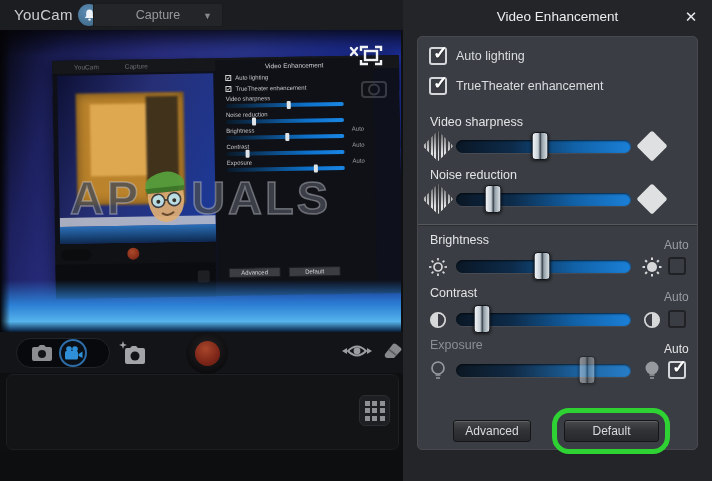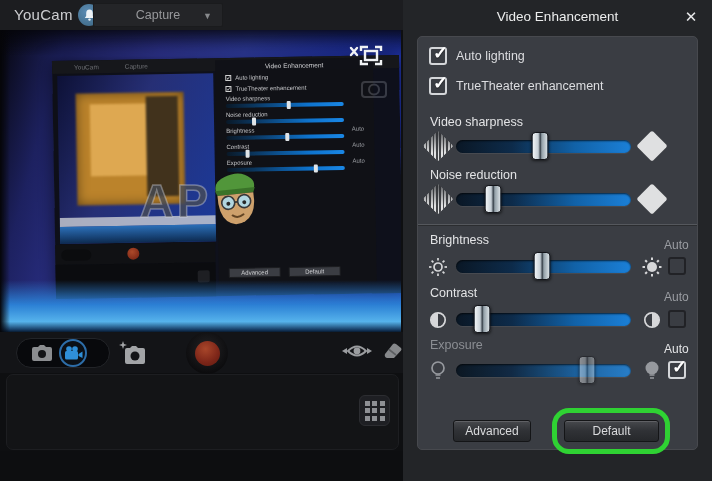--- a/index.html
+++ b/index.html
@@ -56,21 +56,21 @@
     font-size:6px; color:#cfd0d3; display:flex; align-items:center; justify-content:center; border-radius:1px; }
   #mtoolbar { left:0; top:184px; width:160px; height:20px; background:#101114; }
   #mtoolbar .mpill { left:6px; top:5px; width:30px; height:11px; background:#0b0c0e; border-radius:6px; }
   #mtoolbar .mrec { left:72px; top:4px; width:12px; height:12px; border-radius:50%;
     background:radial-gradient(circle at 40% 35%, #a84a2c, #6e1f12); }
   #mgallery { left:0; top:204px; width:160px; height:34px; background:#0b0c0f; }
   #mgallery .mgrid { left:142px; top:8px; width:12px; height:12px; background:#1e1f23; border-radius:2px; }
 
   
   #watermark { left:0; top:140px; width:401px; height:60px; display:flex;
-    align-items:center; justify-content:center; pointer-events:none; }
+    justify-content:center; pointer-events:none; }
   #watermark .wm-txt { font-size:47px; font-weight:bold; letter-spacing:3px;
     color:rgba(72,76,84,.78); -webkit-text-stroke:1.5px rgba(214,218,224,.4); }
   #mascot { width:46px; height:56px; margin:0 2px; opacity:.92; transform:rotate(-6deg); }
 
   
   #fullscreen-btn { right:16px; top:12px; width:40px; height:28px; }
   #ghost-cam { right:14px; top:48px; opacity:.22; }
 
   
   #toolbar { left:0; top:332px; width:403px; height:41px; background:#131417; }
@@ -257,20 +257,21 @@
         <path d="M4 18 Q2 8 14 4 Q30 -2 40 8 Q44 12 42 18 L4 18 Z" fill="#57a23e"></path>
         <path d="M3 17 L43 17 L41 22 L5 22 Z" fill="#3e7c2b"></path>
         <path d="M5 22 Q4 40 12 48 Q20 55 30 50 Q40 45 41 30 L41 22 Z" fill="#dfae74"></path>
         <circle cx="15" cy="30" r="6.5" fill="#bfe7f2" stroke="#3c3c3c" stroke-width="1.6"></circle>
         <circle cx="31" cy="30" r="6.5" fill="#bfe7f2" stroke="#3c3c3c" stroke-width="1.6"></circle>
         <path d="M21.5 30 L24.5 30" stroke="#3c3c3c" stroke-width="1.6"></path>
         <circle cx="15" cy="31" r="2" fill="#2a2a2a"></circle>
         <circle cx="31" cy="31" r="2" fill="#2a2a2a"></circle>
         <path d="M18 43 Q23 47 29 43" stroke="#6b4a26" stroke-width="2" fill="none" stroke-linecap="round"></path>
       </svg>
+      <span class="wm-txt">UALS</span>
     </div>
   </div>
 
   <div id="toolbar" class="abs">
     <div id="mode-pill" class="abs">
       <div id="photo-mode">
         <svg width="20" height="16" viewBox="0 0 20 16">
           <path d="M6 2 L8 0 L12 0 L14 2 L18 2 Q20 2 20 4 L20 14 Q20 16 18 16 L2 16 Q0 16 0 14 L0 4 Q0 2 2 2 Z" fill="#8b8d90"></path>
           <circle cx="10" cy="9" r="4" fill="#131417"></circle>
         </svg>

